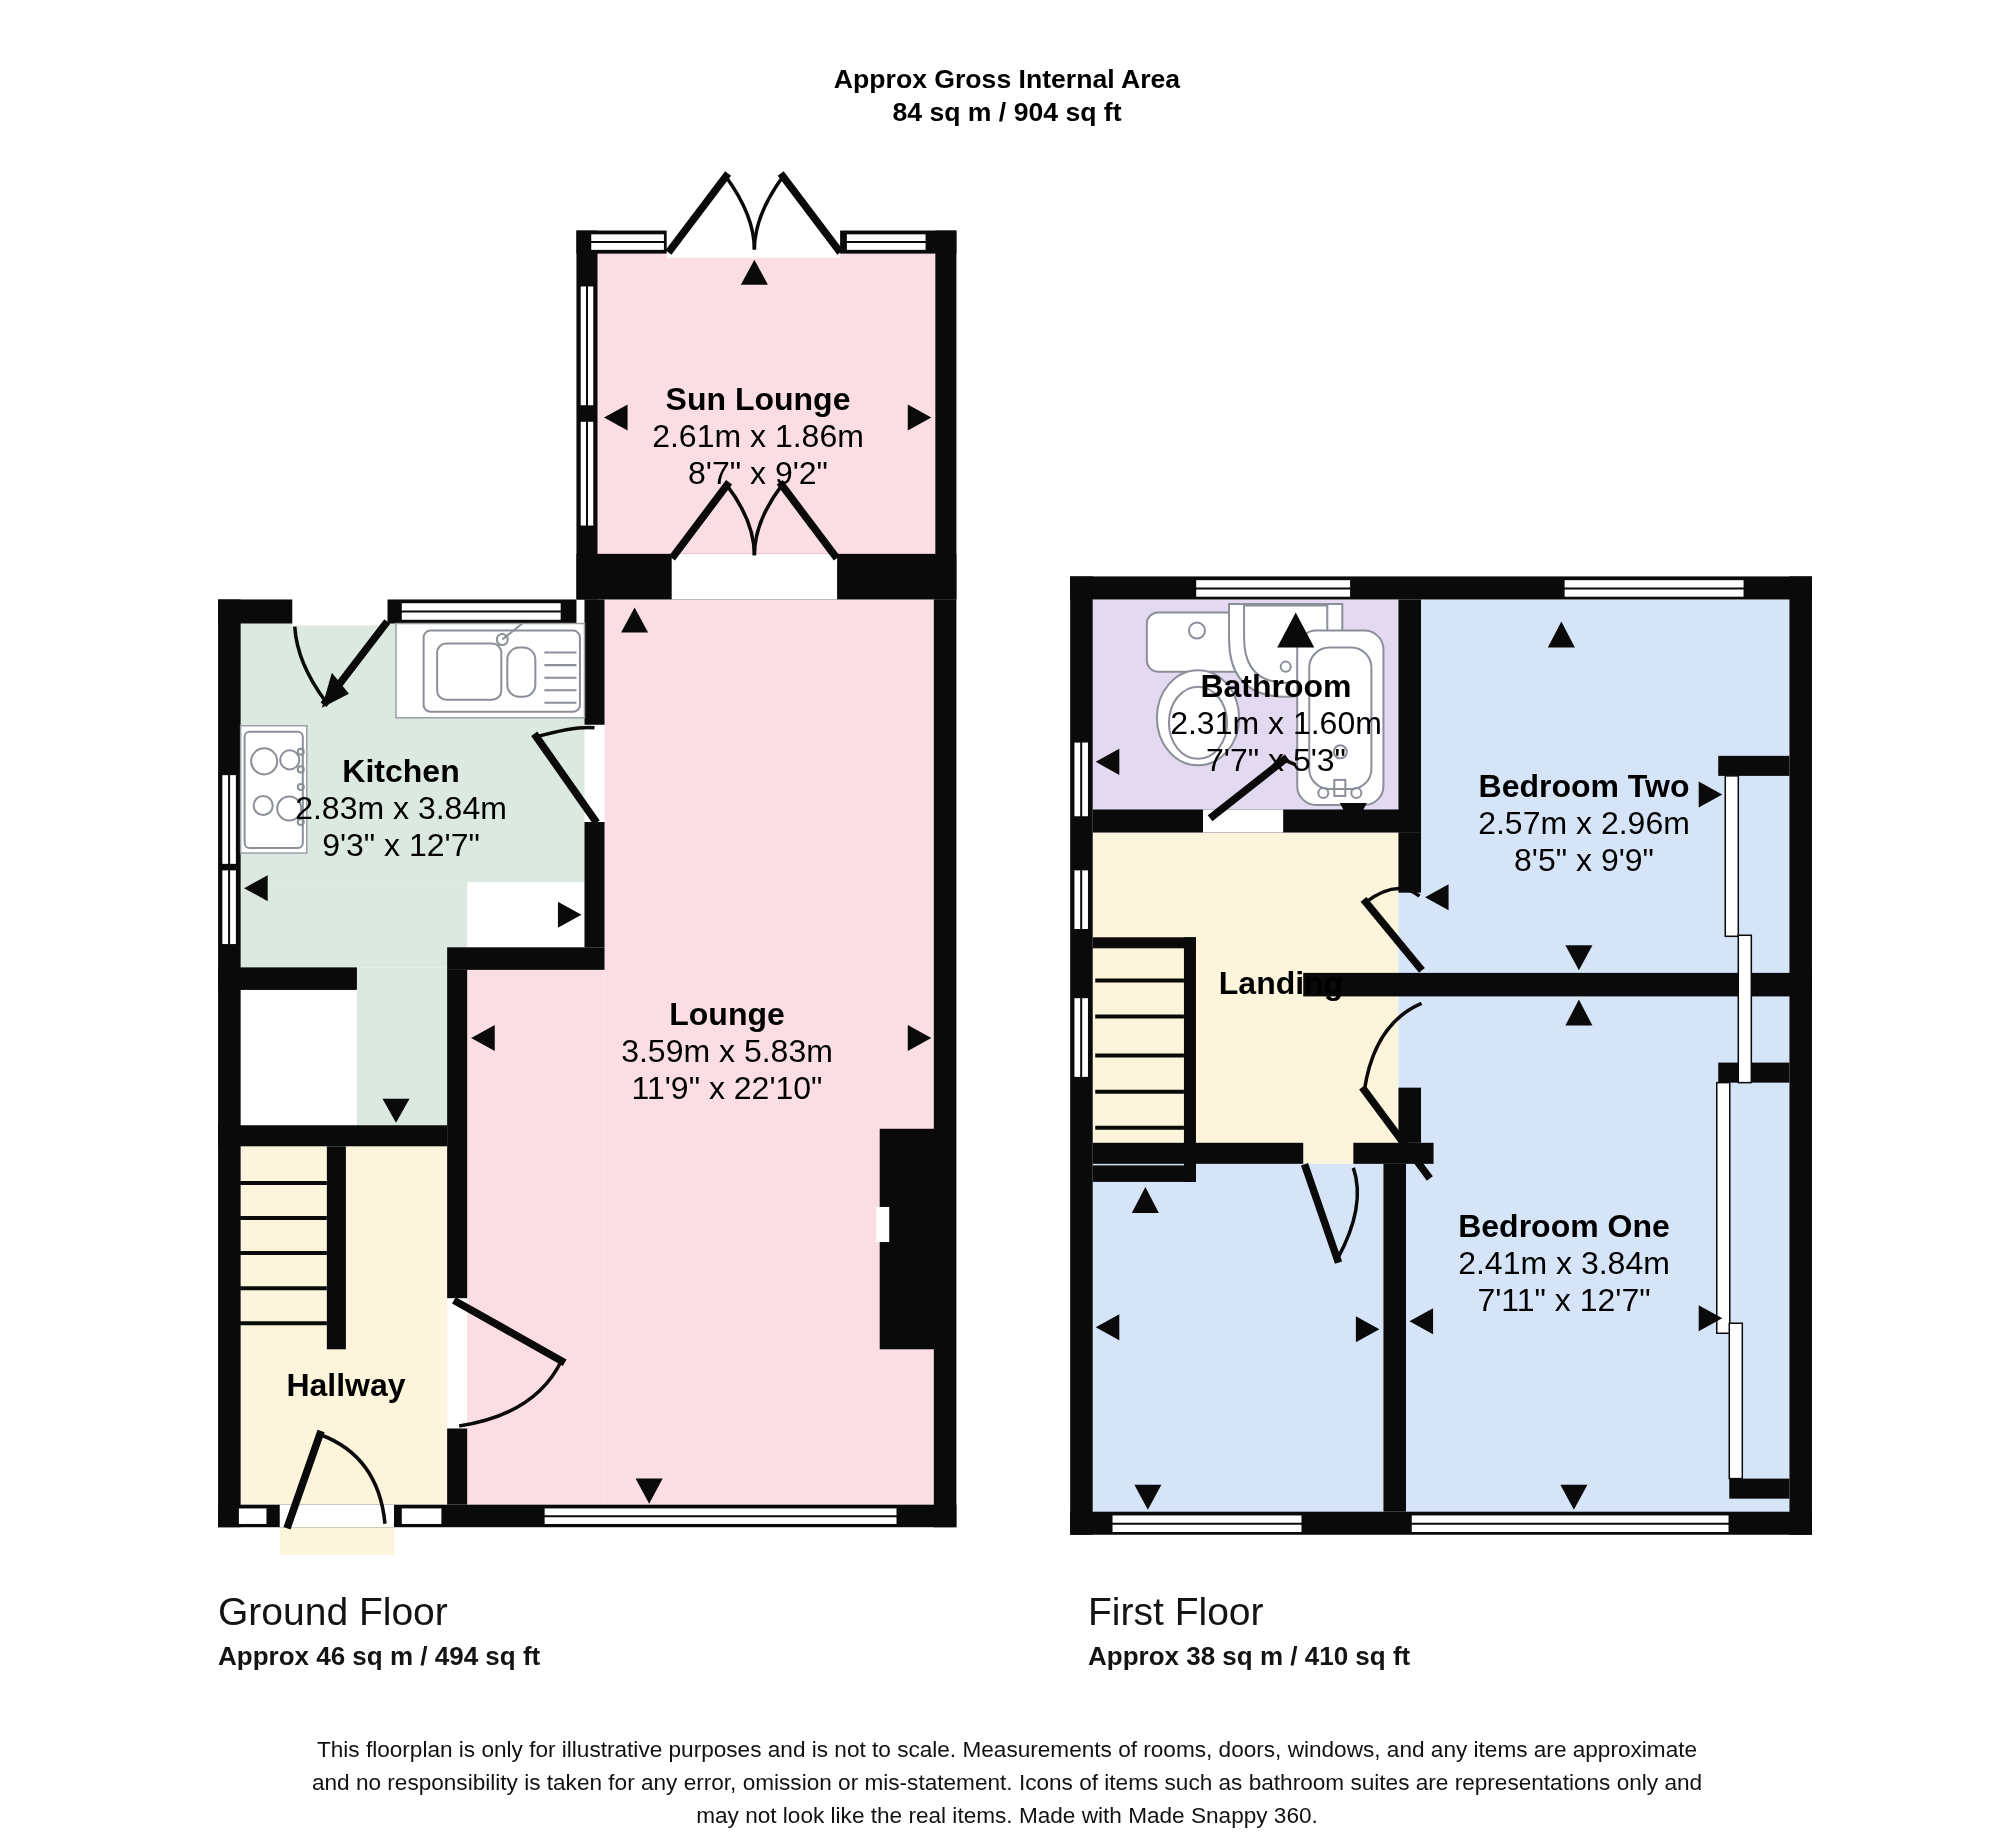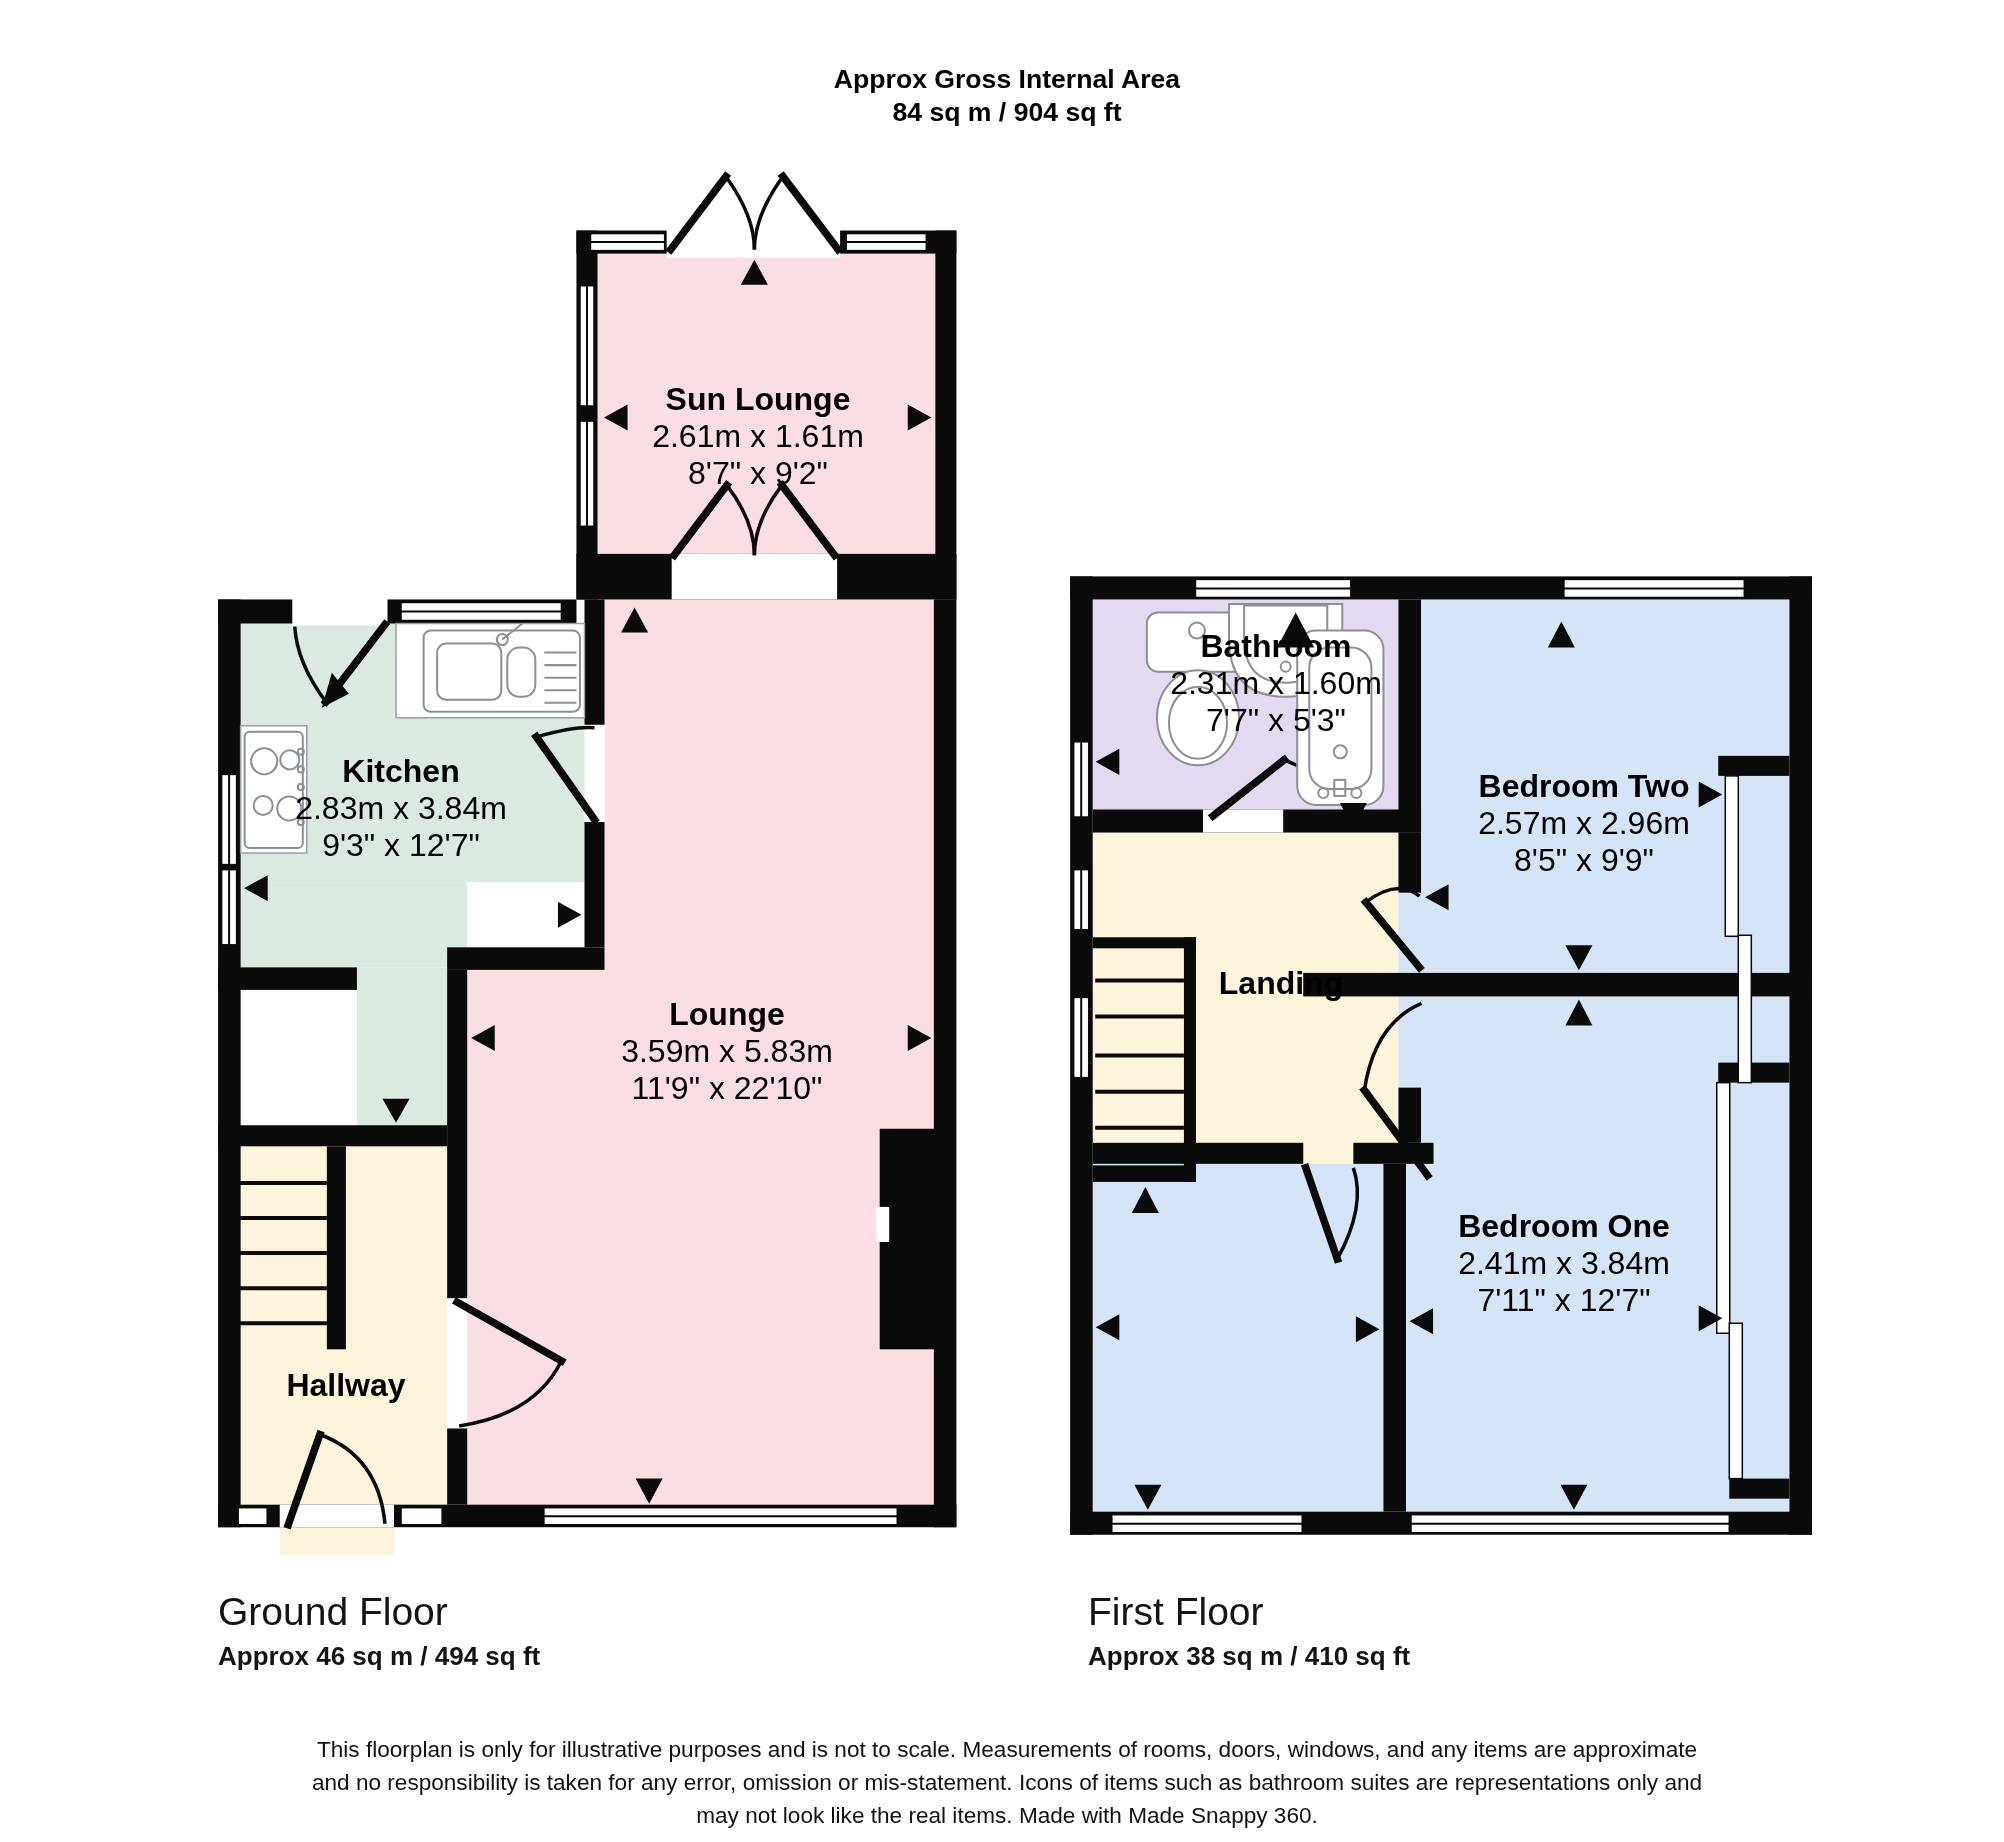--- a/index.html
+++ b/index.html
@@ -287,41 +287,41 @@
   </g>
 </svg>
 
   <div class="title" style="left:1007px;top:63px;">
     <div>Approx Gross Internal Area</div>
     <div>84 sq m / 904 sq ft</div>
   </div>
 
   <div class="lbl" style="left:758px;top:381px;">
     <div class="rn">Sun Lounge</div>
-    <div>2.61m x 1.61m</div>
+    <div>2.61m x 1.86m</div>
     <div>8'7" x 9'2"</div>
   </div>
 
   <div class="lbl" style="left:401px;top:753px;">
     <div class="rn">Kitchen</div>
     <div>2.83m x 3.84m</div>
     <div>9'3" x 12'7"</div>
   </div>
 
   <div class="lbl" style="left:727px;top:996px;">
     <div class="rn">Lounge</div>
     <div>3.59m x 5.83m</div>
     <div>11'9" x 22'10"</div>
   </div>
 
   <div class="lbl" style="left:346px;top:1367px;">
     <div class="rn">Hallway</div>
   </div>
 
-  <div class="lbl" style="left:1276px;top:628px;">
+  <div class="lbl" style="left:1276px;top:668px;">
     <div class="rn">Bathroom</div>
     <div>2.31m x 1.60m</div>
     <div>7'7" x 5'3"</div>
   </div>
 
   <div class="lbl" style="left:1584px;top:768px;">
     <div class="rn">Bedroom Two</div>
     <div>2.57m x 2.96m</div>
     <div>8'5" x 9'9"</div>
   </div>

